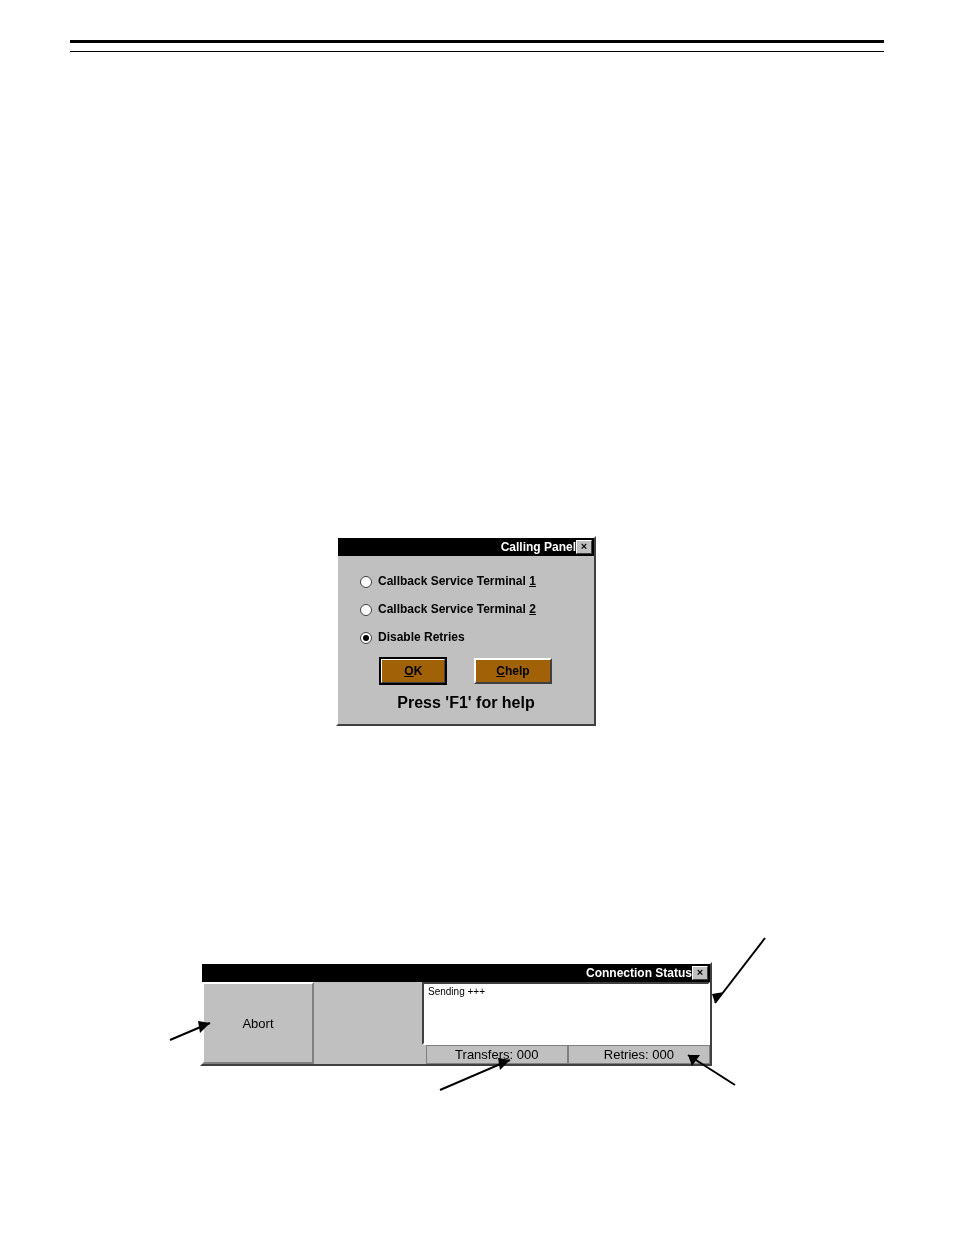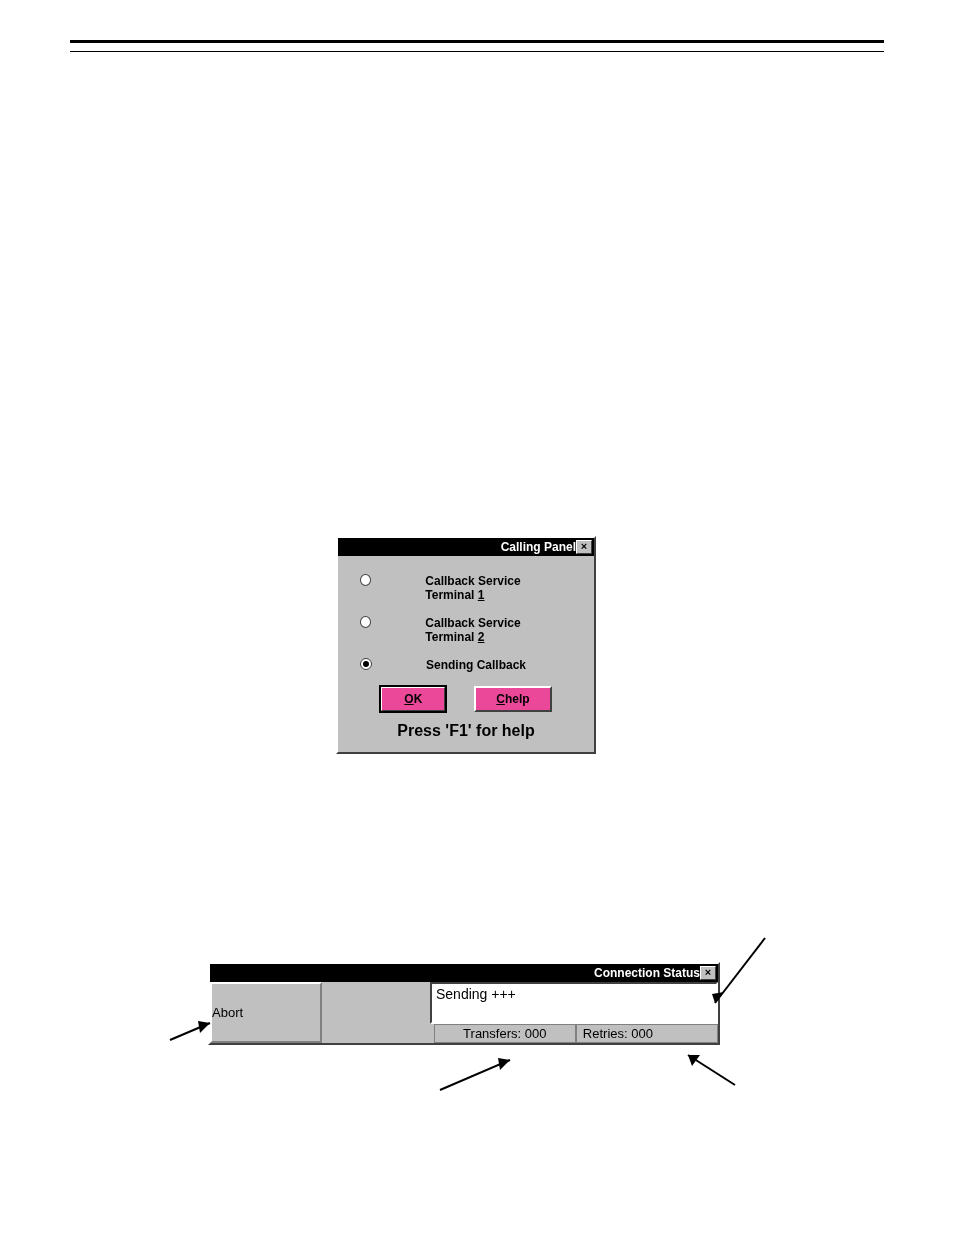--- a/index.html
+++ b/index.html
@@ -60,23 +60,22 @@
     cursor: pointer;
   }
   .dialog-body {
     padding: 18px 22px 12px 22px;
     font-size: 12px;
     font-weight: bold;
     color: #000;
   }
   .radio-row {
     display: flex;
-    align-items: flex-start;
+    align-items: flex-end;
     margin-bottom: 14px;
-    gap: 48px;
   }
   .radio {
     width: 12px;
     height: 12px;
     border: 1px solid #404040;
     border-radius: 50%;
     background: #fff;
     margin-right: 6px;
     display: inline-flex;
     align-items: center;
@@ -94,21 +93,21 @@
   .btn-row {
     display: flex;
     justify-content: center;
     gap: 28px;
     margin-top: 10px;
     margin-bottom: 10px;
   }
   .btn {
     min-width: 66px;
     padding: 4px 20px;
-    background: #ec4899;
+    background: #a16207;
     border: 2px solid #fff;
     border-right-color: #404040;
     border-bottom-color: #404040;
     font-size: 12px;
     font-weight: bold;
     text-align: center;
     cursor: pointer;
   }
   .btn.default {
     outline: 2px solid #000;
@@ -122,71 +121,71 @@
   }
 
   #calling-panel {
     left: 336px;
     top: 536px;
     width: 260px;
   }
 
   
   #conn-status {
-    left: 208px;
+    left: 200px;
     top: 962px;
     width: 512px;
   }
   .cs-body {
     display: flex;
     position: relative;
   }
   .abort-btn {
     width: 112px;
-    height: 61px;
+    height: 82px;
     background: #c0c0c0;
     border: 2px solid #fff;
     border-right-color: #808080;
     border-bottom-color: #808080;
     display: flex;
     align-items: center;
-    justify-content: flex-start;
+    justify-content: center;
     font-size: 13px;
     cursor: pointer;
   }
   .cs-right {
     flex: 1;
     display: flex;
     flex-direction: column;
   }
   .status-box {
     flex: 1;
     background: #fff;
     border: 2px solid #808080;
     border-top-color: #404040;
     border-left-color: #404040;
     border-right-color: #fff;
     border-bottom-color: #fff;
     padding: 2px 4px;
-    font-size: 14px;
+    font-size: 10px;
     margin-left: 108px;
   }
   .status-row {
     display: flex;
     margin-left: 10px;
   }
   .status-cell {
     flex: 1;
     border: 1px solid #808080;
     background: #c0c0c0;
     font-size: 13px;
     padding: 1px 6px;
     text-align: center;
   }
-  .status-cell:last-child { text-align: left; padding-left: 6px; }
+  .status-cell:last-child { text-align: center; padding-left: 6px; }
 
   
   .arrow {
     position: absolute;
     pointer-events: none;
   }
   .arrow svg { overflow: visible; }
 
 </style>
 </head>
@@ -206,21 +205,21 @@
     <div class="radio-row">
       <span class="radio"></span>
       <span class="radio-label"><span>Callback Service Terminal </span><span class="ul">1</span></span>
     </div>
     <div class="radio-row">
       <span class="radio"></span>
       <span class="radio-label"><span>Callback Service Terminal </span><span class="ul">2</span></span>
     </div>
     <div class="radio-row">
       <span class="radio checked"></span>
-      <span class="radio-label"><span>Sending Callback</span></span>
+      <span class="radio-label"><span>Disable Retries</span></span>
     </div>
     <div class="btn-row">
       <div class="btn default"><span class="ul">O</span><span>K</span></div>
       <div class="btn"><span class="ul">C</span><span>help</span></div>
     </div>
     <div class="help-text">Press 'F1' for help</div>
   </div>
 </div>
 
 <div id="conn-status" class="dialog">

